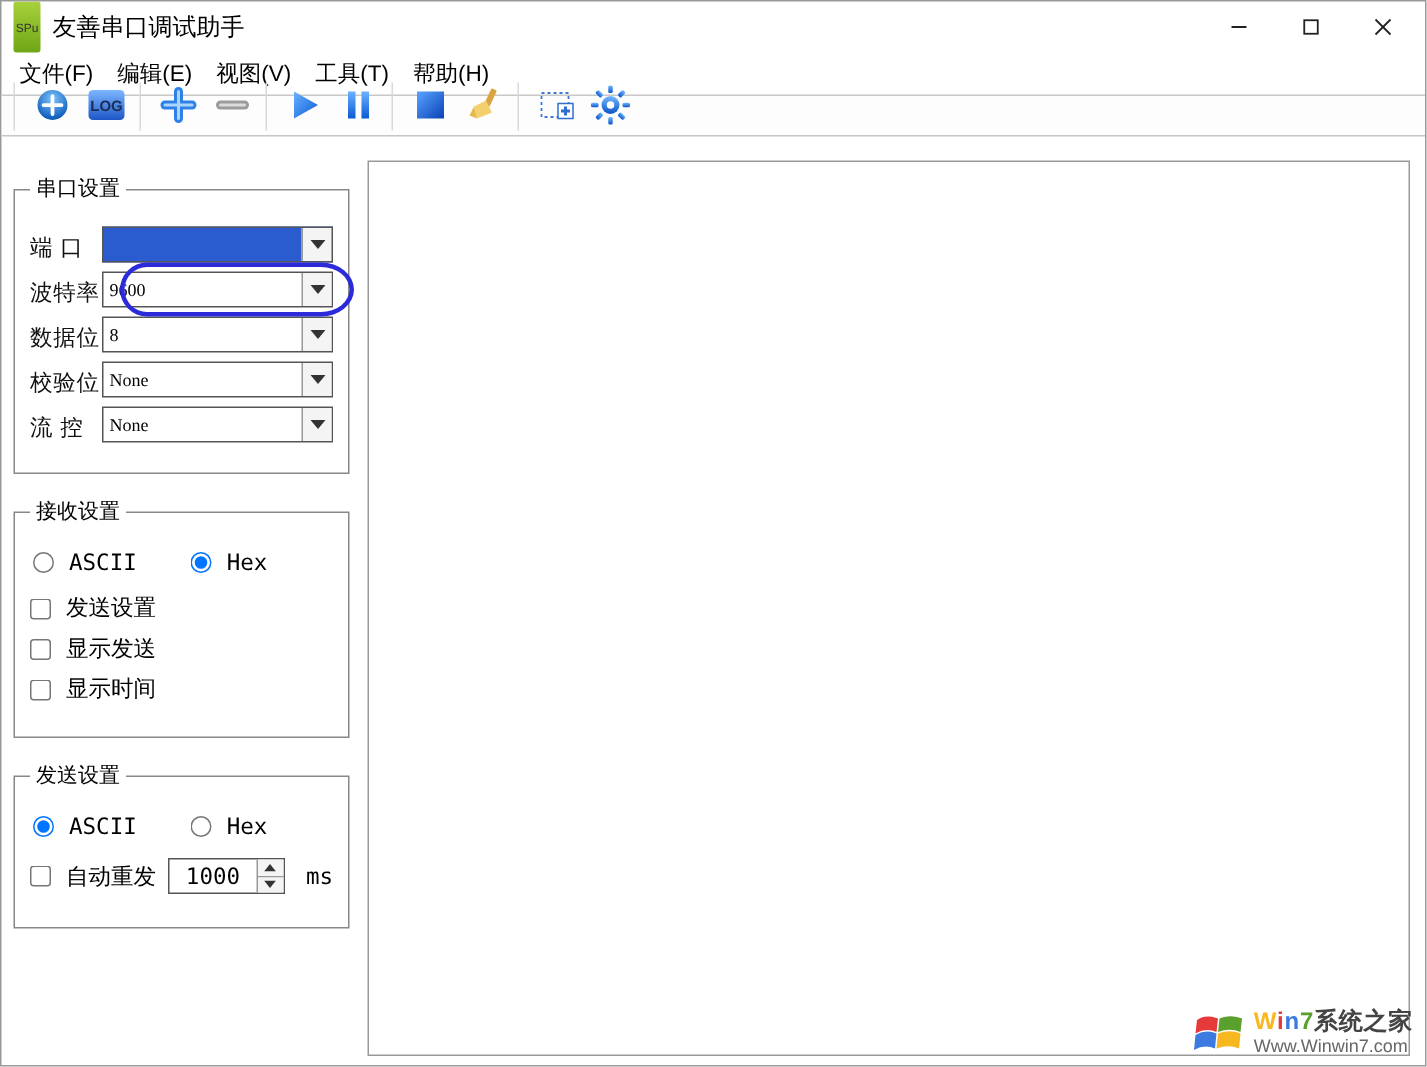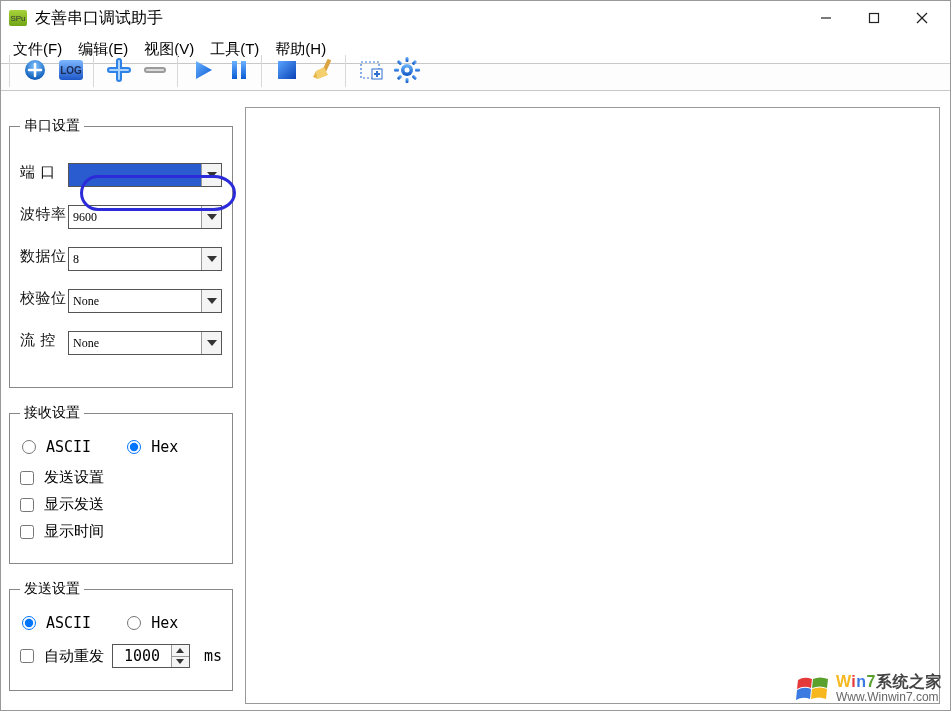--- a/index.html
+++ b/index.html
@@ -1,40 +1,40 @@
 <!DOCTYPE html>
 <html><head>
 <meta charset="utf-8">
 <style>
   * { box-sizing: border-box; }
   html, body { margin:0; padding:0; font-family: sans-serif; font-size: 14px; }
   body { width: 951px; height: 711px; background: #fff; border: 1px solid #999; position: relative; overflow: hidden; }
   
   .titlebar { height: 34px; display:flex; align-items:center; padding:0 4px 0 8px; }
-  .app-icon { width:18px; height:16px; background: linear-gradient(#a7d23b,#6fa516); border-radius:2px; display:flex; align-items:center; justify-content:center; font-size:8px; color:#333;}
+  .app-icon { width:18px; height:34px; background: linear-gradient(#a7d23b,#6fa516); border-radius:2px; display:flex; align-items:center; justify-content:center; font-size:8px; color:#333;}
   .title-text { margin-left: 8px; font-size:16px;}
   .winbtns { margin-left:auto; display:flex; }
   .winbtn { width:48px; height:28px; display:flex; align-items:center; justify-content:center; background:#fff; }
   .winbtn svg { stroke:#222; stroke-width:1.2; fill:none; }
   
   .menubar { height:28px; display:flex; align-items:center; padding-left:4px; font-size:15px;}
   .menuitem { padding: 2px 8px; cursor:default; }
   
   .toolbar { height:28px; border-top:1px solid #c8c8c8; border-bottom:1px solid #c8c8c8; display:flex; align-items:flex-end; padding:3px 4px; background:#fdfdfd;}
   .tb-sep { width:4px; height:32px; border-left:1px solid #d8d8d8; margin:0 4px; }
   .tb-btn { width:34px; height:34px; display:flex; align-items:center; justify-content:center; border:1px solid transparent; border-radius:3px; margin:0 1px; }
   
   .main { position:absolute; top:106px; left:0; right:0; bottom:0; display:flex; }
   .side { width:240px; padding:4px 8px 4px 8px; }
   .content { flex:1; position:relative; }
   .content-panel { position:absolute; left:4px; top:0; right:10px; bottom:6px; border:1px solid #999; background:#fff; }
   
   fieldset.group { border:1px solid #888; margin:6px 0 16px 0; padding:10px 10px 14px 10px; position:relative; }
   fieldset.group > legend { font-size:14px; padding:0 4px; }
-  .row { display:flex; align-items:flex-start; margin:18px 0; }
+  .row { display:flex; align-items:flex-end; margin:6px 0; }
   .lbl { width:48px; font-size:15px; color:#111; letter-spacing:0.5px; }
   .combo { flex:1; height:24px; position:relative; background:#fff; border:1px solid #555; display:flex; align-items:center; }
   .combo .val { flex:1; padding:0 4px; font-size:12px; font-family: Liberation Serif, serif; white-space:nowrap; overflow:hidden; }
   .combo .chev { width:20px; height:100%; border-left:1px solid #999; display:flex; align-items:center; justify-content:center; background:#f4f4f4; }
   .combo .chev svg { fill:#333; }
   .combo.port { background:#2a5bcf; }
   .combo.port .val{ color:#fff; }
   .combo.port .chev{ background:#f4f4f4; }
   .ring { position:absolute; left:70px; top:40px; width:156px; height:36px; border:3px solid #2b2bd9; border-radius:18px 22px 22px 18px / 18px 18px 18px 18px; pointer-events:none; }
   label.inline { display:flex; align-items:center; gap:6px; font-size:15px; font-family: monospace, sans-serif; cursor:default; }

